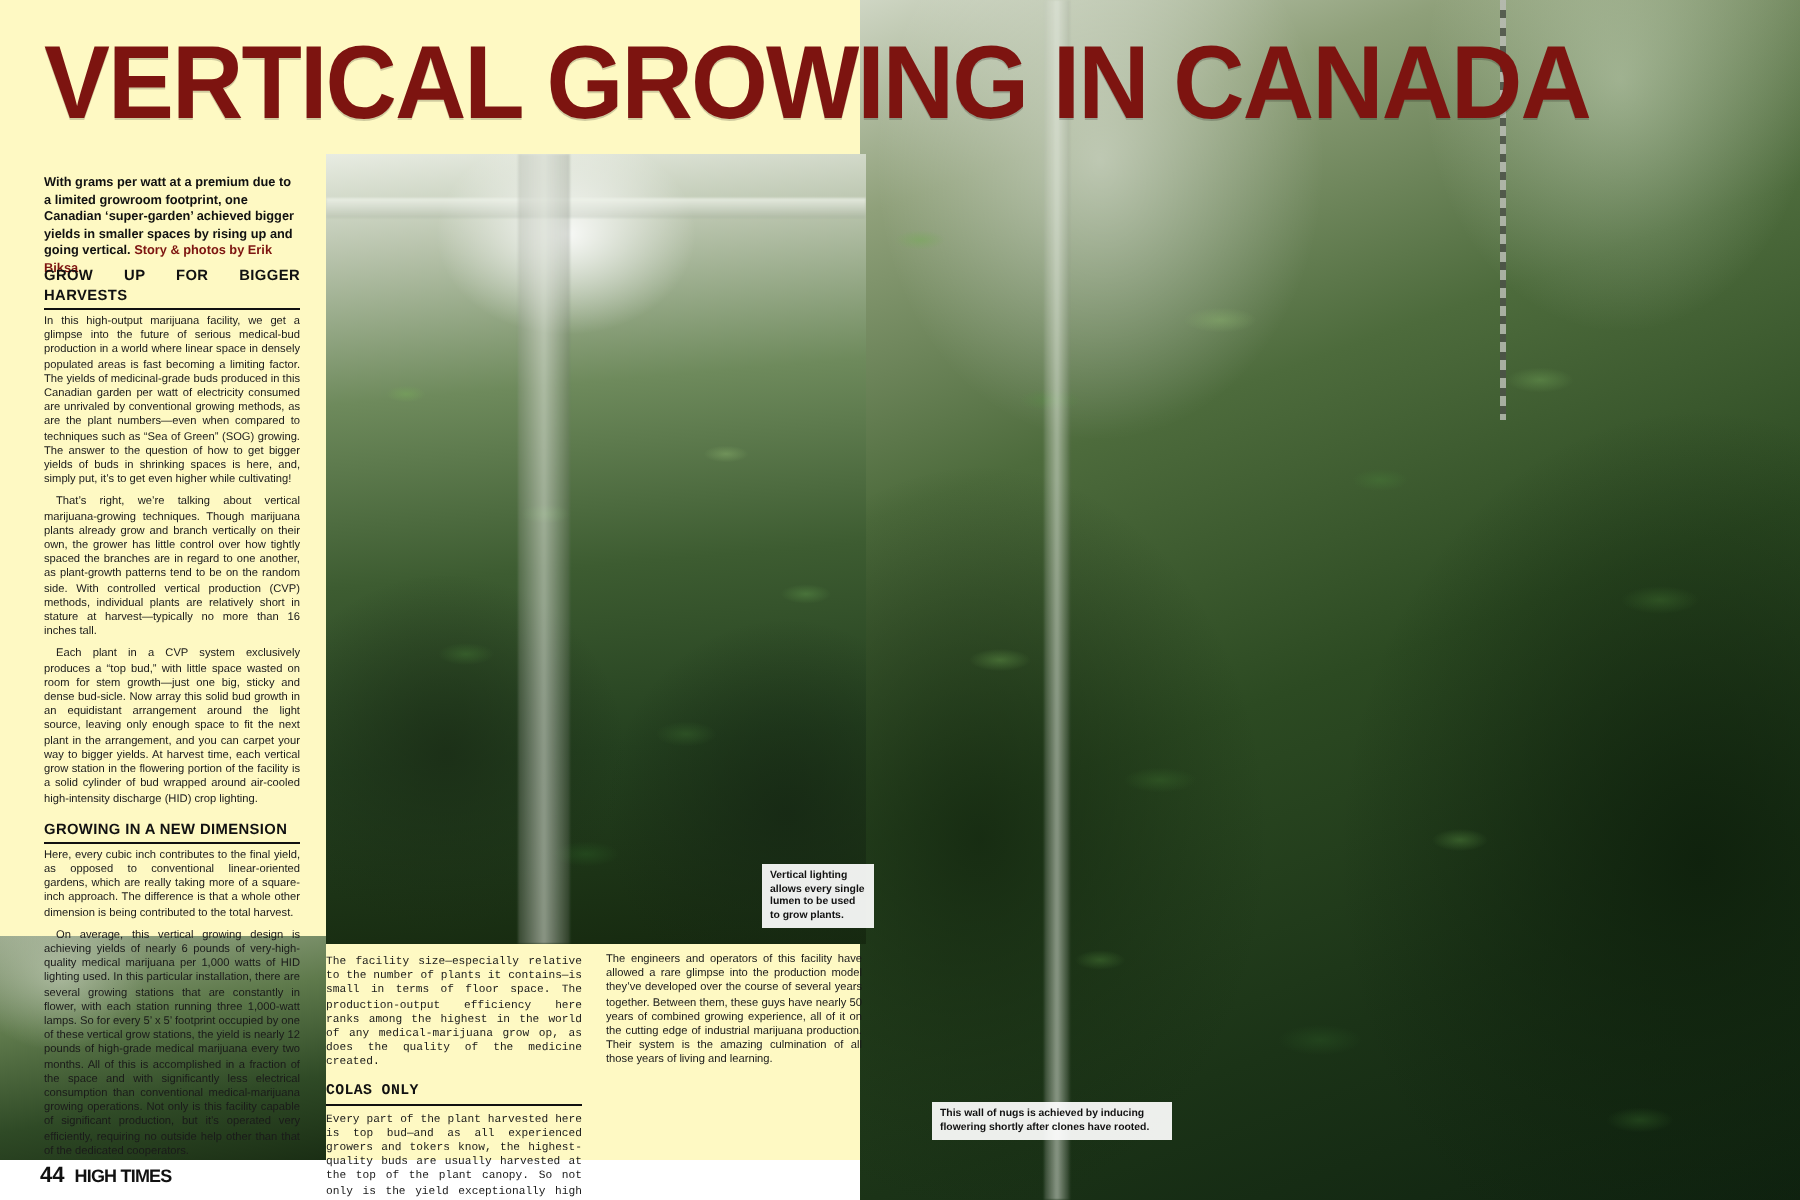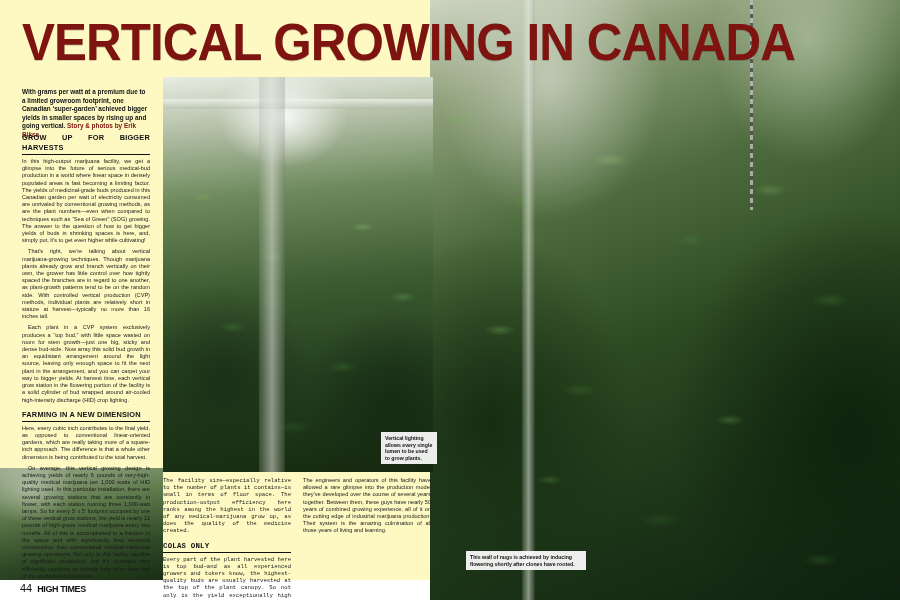--- a/index.html
+++ b/index.html
@@ -201,21 +201,21 @@
 
   
   .folio {
     position: absolute;
     left: 20px;
     bottom: 6px;
     display: flex;
     align-items: baseline;
     gap: 5px;
   }
-  .folio-num { font-size: 11px; font-weight: normal; color: #111; }
+  .folio-num { font-size: 11px; font-weight: bold; color: #111; }
   .folio-logo {
     font-size: 9px;
     font-weight: bold;
     color: #111;
     letter-spacing: -0.4px;
   }
   .white-base {
     position: absolute;
     left: 0;
     top: 580px;
@@ -250,21 +250,21 @@
   <div class="deck">
     <span>With grams per watt at a premium due to a limited growroom footprint, one Canadian ‘super-garden’ achieved bigger yields in smaller spaces by rising up and going vertical.</span>
     <span class="byline">Story &amp; photos by Erik Biksa</span>
   </div>
 
   <div class="col col-1">
     <div class="sec-head">GROW UP FOR BIGGER HARVESTS</div>
     <p class="first">In this high-output marijuana facility, we get a glimpse into the future of serious medical-bud production in a world where linear space in densely populated areas is fast becoming a limiting factor. The yields of medicinal-grade buds produced in this Canadian garden per watt of electricity consumed are unrivaled by conventional growing methods, as are the plant numbers—even when compared to techniques such as “Sea of Green” (SOG) growing. The answer to the question of how to get bigger yields of buds in shrinking spaces is here, and, simply put, it’s to get even higher while cultivating!</p>
     <p>That’s right, we’re talking about vertical marijuana-growing techniques. Though marijuana plants already grow and branch vertically on their own, the grower has little control over how tightly spaced the branches are in regard to one another, as plant-growth patterns tend to be on the random side. With controlled vertical production (CVP) methods, individual plants are relatively short in stature at harvest—typically no more than 16 inches tall.</p>
     <p>Each plant in a CVP system exclusively produces a “top bud,” with little space wasted on room for stem growth—just one big, sticky and dense bud-sicle. Now array this solid bud growth in an equidistant arrangement around the light source, leaving only enough space to fit the next plant in the arrangement, and you can carpet your way to bigger yields. At harvest time, each vertical grow station in the flowering portion of the facility is a solid cylinder of bud wrapped around air-cooled high-intensity discharge (HID) crop lighting.</p>
-    <div class="sec-head spaced">FARMING IN A NEW DIMENSION</div>
+    <div class="sec-head spaced">GROWING IN A NEW DIMENSION</div>
     <p class="first">Here, every cubic inch contributes to the final yield, as opposed to conventional linear-oriented gardens, which are really taking more of a square-inch approach. The difference is that a whole other dimension is being contributed to the total harvest.</p>
     <p>On average, this vertical growing design is achieving yields of nearly 6 pounds of very-high-quality medical marijuana per 1,000 watts of HID lighting used. In this particular installation, there are several growing stations that are constantly in flower, with each station running three 1,000-watt lamps. So for every 5’ x 5’ footprint occupied by one of these vertical grow stations, the yield is nearly 12 pounds of high-grade medical marijuana every two months. All of this is accomplished in a fraction of the space and with significantly less electrical consumption than conventional medical-marijuana growing operations. Not only is this facility capable of significant production, but it’s operated very efficiently, requiring no outside help other than that of the dedicated cooperators.</p>
   </div>
 
   <div class="col col-2">
     <p class="first">The facility size—especially relative to the number of plants it contains—is small in terms of floor space. The production-output efficiency here ranks among the highest in the world of any medical-marijuana grow op, as does the quality of the medicine created.</p>
     <div class="sec-head spaced">COLAS ONLY</div>
     <p class="first">Every part of the plant harvested here is top bud—and as all experienced growers and tokers know, the highest-quality buds are usually harvested at the top of the plant canopy. So not only is the yield exceptionally high in terms of efficient use of space and electricity, but medicine being produced here has a much more consistent quality and potency.</p>
   </div>
 

